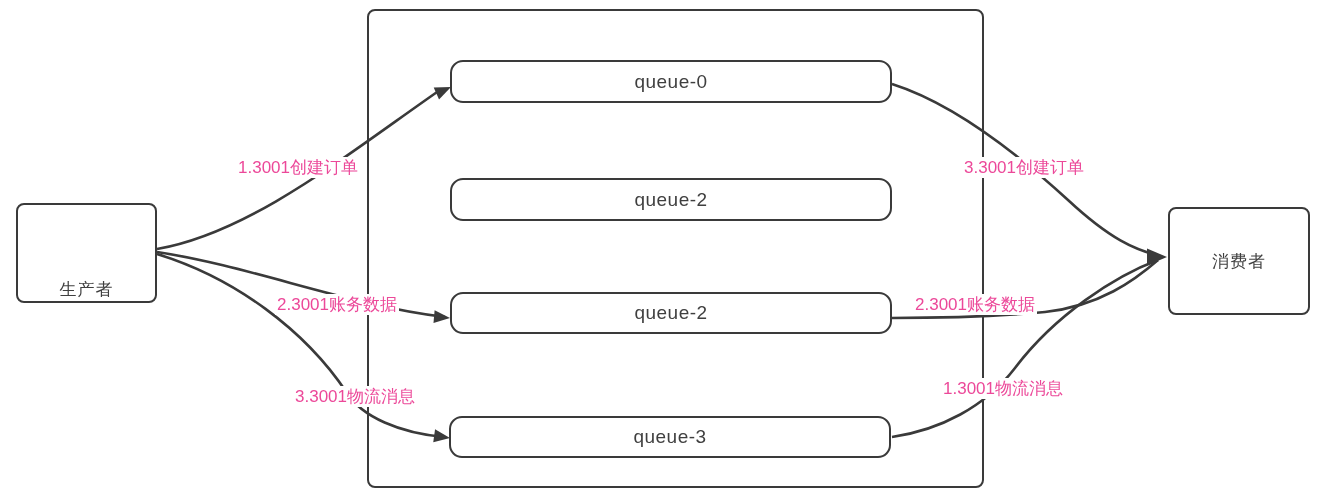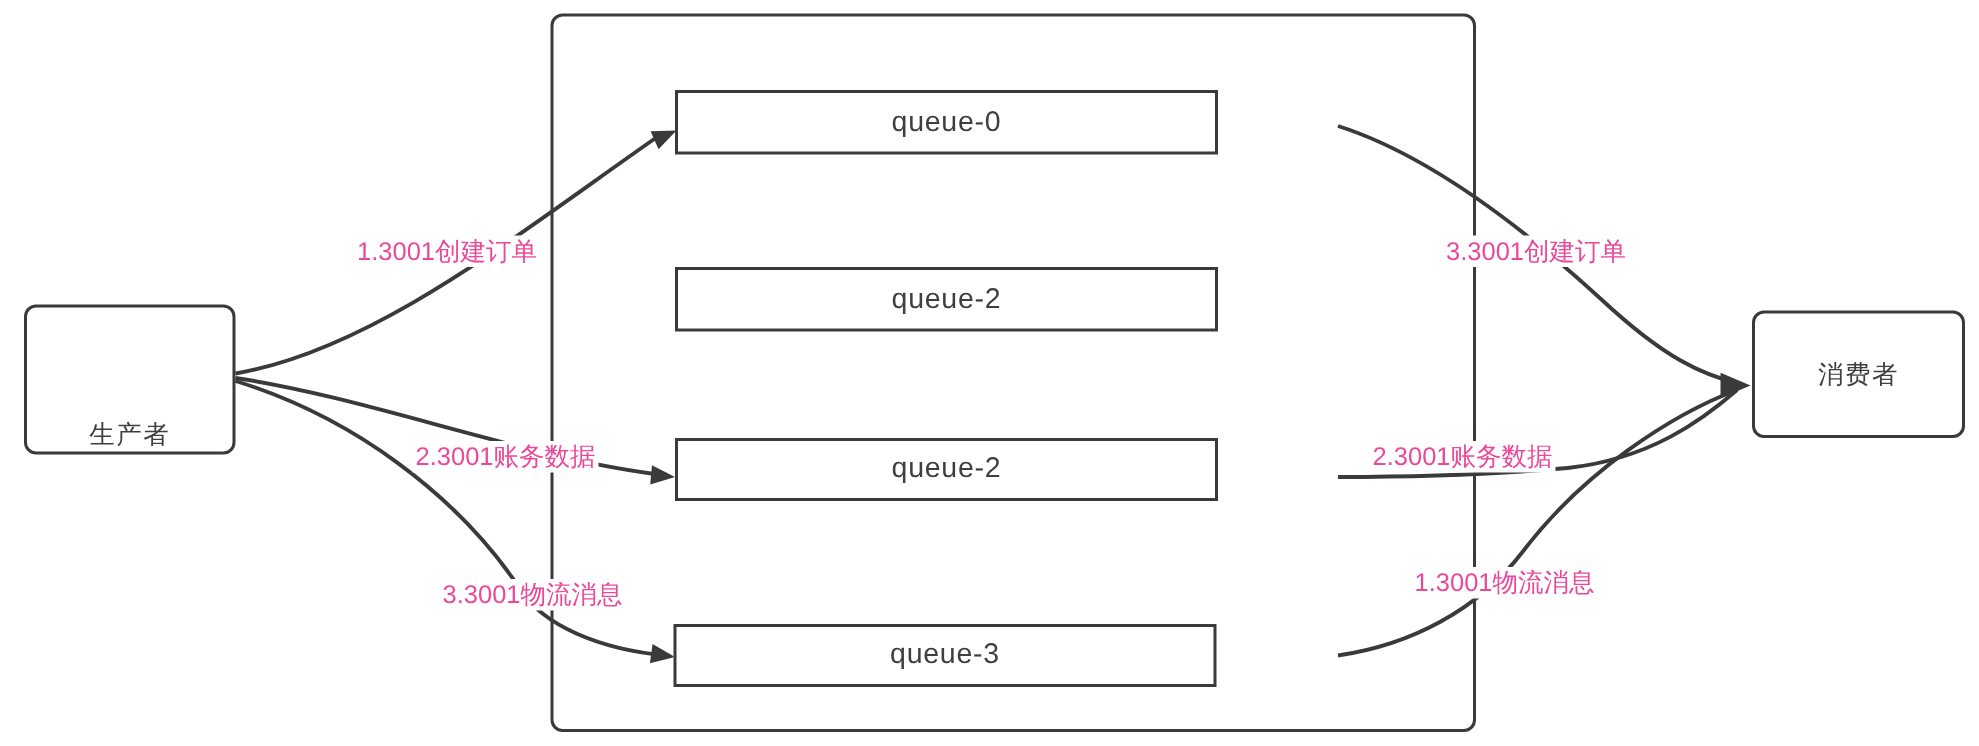--- a/index.html
+++ b/index.html
@@ -48,25 +48,25 @@
     justify-content: center;
     z-index: 2;
     box-sizing: border-box;
   }
   .node .node-label {
     font-size: 17px;
     color: #3f3f3f;
     letter-spacing: 1px;
   }
   .node.producer { left: 16px;  top: 203px; width: 141px; height: 100px; align-items: flex-end; }
-  .node.consumer { left: 1168px; top: 207px; width: 142px; height: 85px; }
+  .node.consumer { left: 1168px; top: 207px; width: 142px; height: 108px; }
   .node.queue {
     left: 450px;
-    width: 362px; height: 43px;
-    border-radius: 0;
+    width: 442px; height: 43px;
+    border-radius: 13px;
   }
   .node.queue .node-label { font-size: 19px; letter-spacing: 0.5px; }
   .node.queue0 { top: 60px;  }
   .node.queue1 { top: 178px; }
   .node.queue2 { top: 292px; height: 42px; text-align: right; }
   .node.queue3 { left: 449px; top: 416px; height: 42px; }
   .edge-label {
     position: absolute;
     background: #ffffff;
     color: #ec4899;

